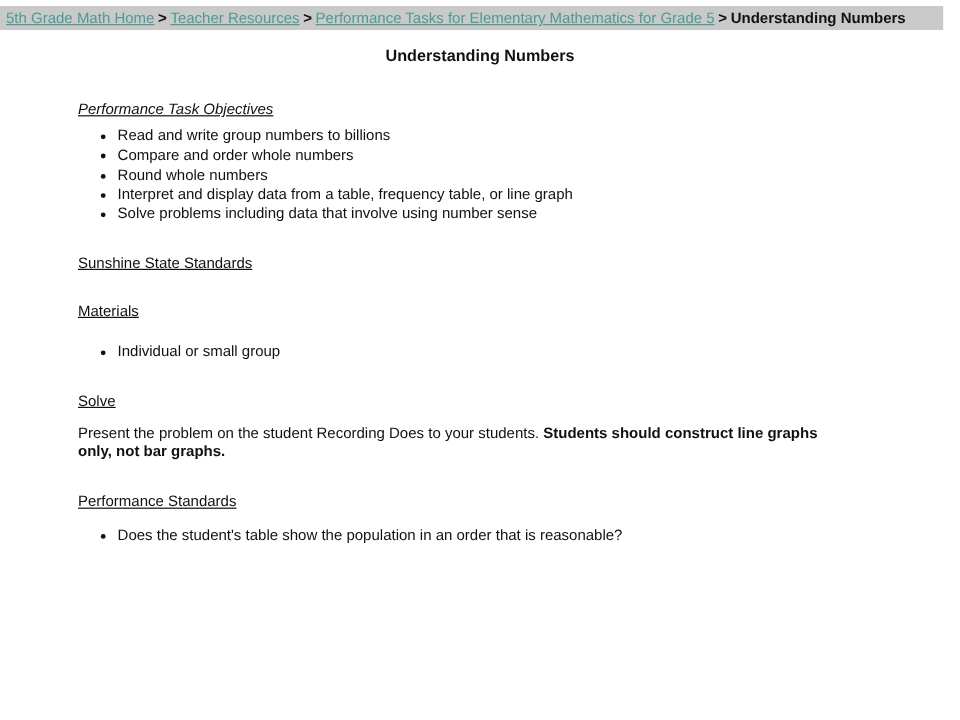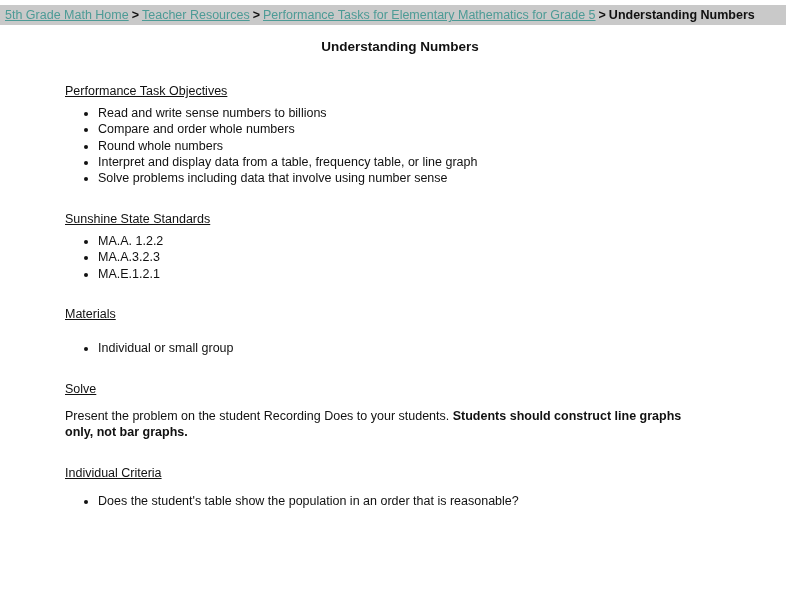--- a/index.html
+++ b/index.html
@@ -44,21 +44,21 @@
   }
   
   .content { margin-left: 65px; margin-right: 40px; }
   h2.section-heading {
     font-size: 12.5px;
     font-weight: normal;
     text-decoration: underline;
     color: #111111;
     margin: 26px 0 8px 0;
   }
-  h2.first-heading { margin-top: 30px; }
+  h2.first-heading { margin-top: 30px; font-style: italic; }
   h2.gap-lg { margin-top: 40px; }
   ul.bullets {
     margin: 0;
     padding-left: 33px;
     list-style-type: disc;
   }
   ul.bullets li {
     margin: 0 0 1.5px 0;
     line-height: 14.8px;
   }
@@ -77,42 +77,37 @@
 <div class="crumbbar">
   <a class="crumb-link">5th Grade Math Home</a><span class="crumb-sep">&gt;</span><a class="crumb-link">Teacher Resources</a><span class="crumb-sep">&gt;</span><a class="crumb-link">Performance Tasks for Elementary Mathematics for Grade 5</a><span class="crumb-sep">&gt;</span><span class="crumb-current">Understanding Numbers</span>
 </div>
 
 <div class="page-title">Understanding Numbers</div>
 
 <div class="content">
 
   <h2 class="section-heading first-heading">Performance Task Objectives</h2>
   <ul class="bullets">
-    <li>Read and write sense numbers to billions</li>
+    <li>Read and write group numbers to billions</li>
     <li>Compare and order whole numbers</li>
     <li>Round whole numbers</li>
     <li>Interpret and display data from a table, frequency table, or line graph</li>
     <li>Solve problems including data that involve using number sense</li>
   </ul>
 
   <h2 class="section-heading">Sunshine State Standards</h2>
-  <ul class="bullets">
-    <li>MA.A. 1.2.2</li>
-    <li>MA.A.3.2.3</li>
-    <li>MA.E.1.2.1</li>
-  </ul>
 
   <h2 class="section-heading">Materials</h2>
 
   <ul class="bullets arrangement-list">
     <li>Individual or small group</li>
   </ul>
 
   <h2 class="section-heading">Solve</h2>
   <p class="task-para"><span>Present the problem on the student Recording Does to your students. </span><span class="task-bold">Students should construct line graphs only, not bar graphs.</span></p>
 
-  <h2 class="section-heading">Individual Criteria</h2>
+  <h2 class="section-heading">Performance Standards</h2>
   <ul class="bullets criteria-list">
     <li>Does the student's table show the population in an order that is reasonable?</li>
 
   </ul>
 
 </div>
 
 </body></html>

